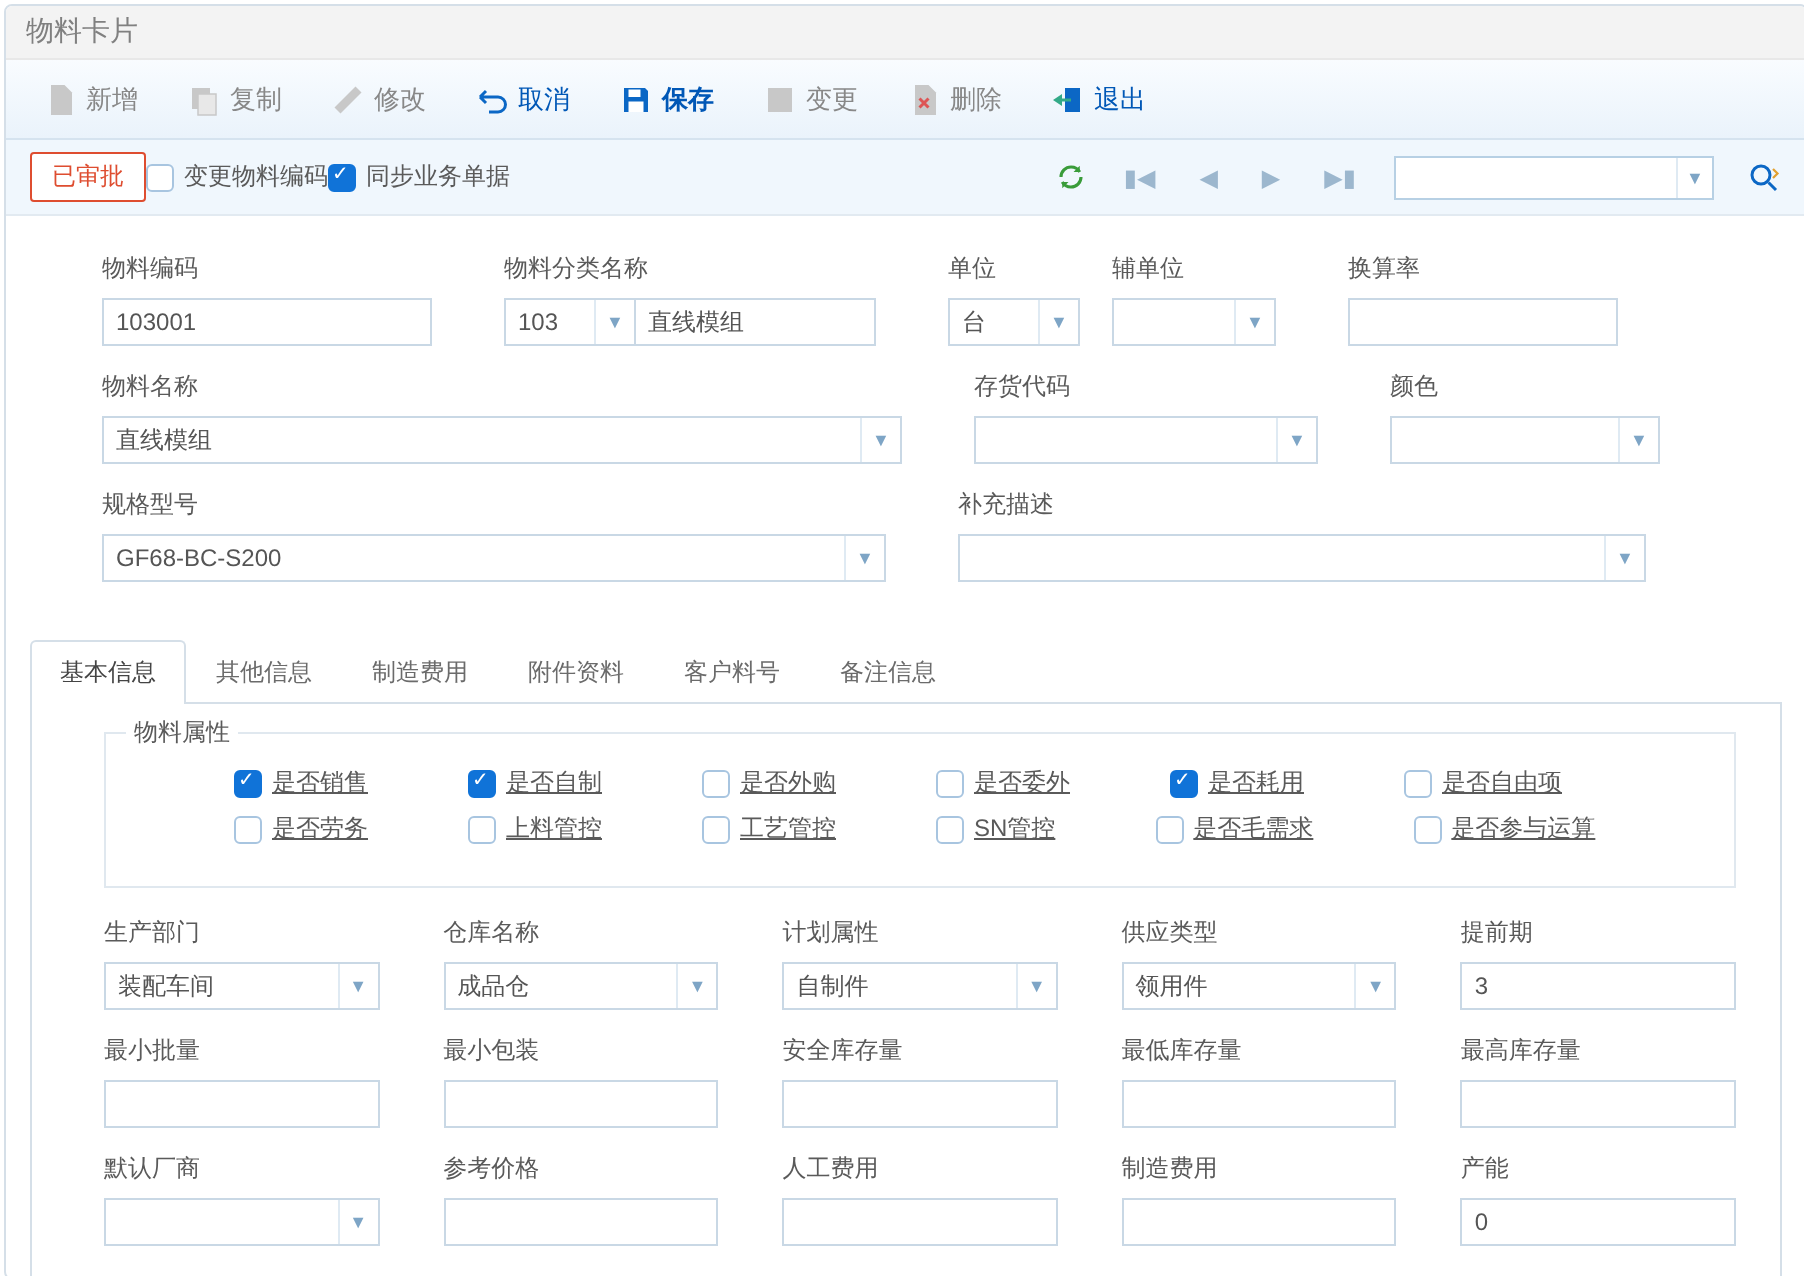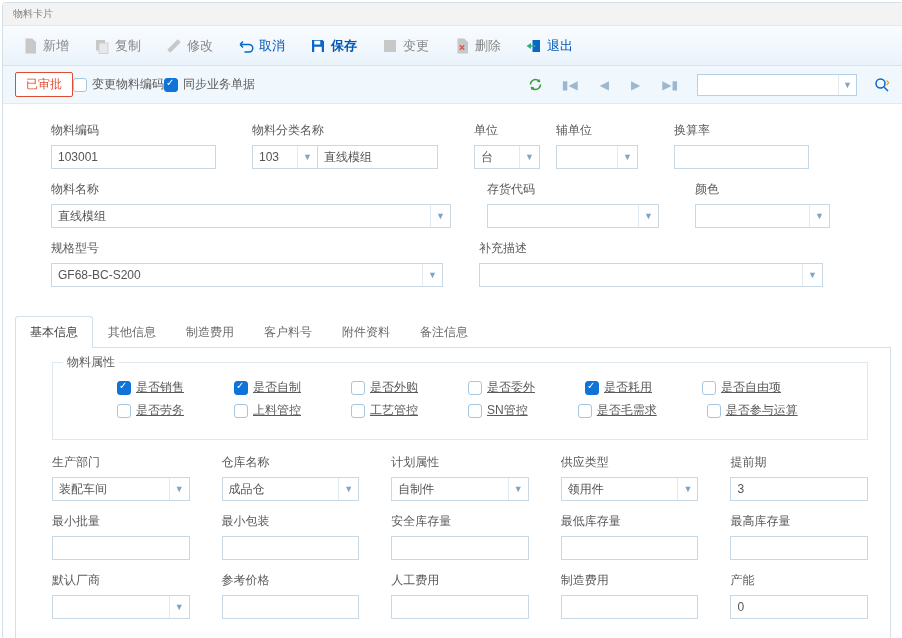--- a/index.html
+++ b/index.html
@@ -1,18 +1,18 @@
 <!DOCTYPE html>
 <html><head>
 <meta charset="utf-8">
 <style>
 * { box-sizing: border-box; margin: 0; padding: 0; font-family: "Microsoft YaHei", "SimSun", sans-serif; }
 body { background: #fff; padding: 2px; }
 .window { width: 902px; height: 638px; border: 1px solid #d5dfe8; border-radius: 4px; background: #fff; overflow: hidden; }
-.titlebar { background: #f3f3f3; padding: 4px 10px; font-size: 10px; color: #808080; border-bottom: 1px solid #e8e8e8; }
+.titlebar { background: #f3f3f3; padding: 4px 10px; font-size: 14px; color: #808080; border-bottom: 1px solid #e8e8e8; }
 .toolbar { background: linear-gradient(#f9fcff, #eaf3fb); border-bottom: 1px solid #d5e3ef; padding: 4px 6px; display: flex; gap: 0; align-items: center; height: 40px; }
 .toolbar-btn { display: flex; align-items: center; gap: 4px; padding: 4px 12px; font-size: 13px; color: #888; cursor: pointer; border-radius: 3px; }
 .toolbar-btn.active { color: #0057b6; font-weight: normal; }
 .toolbar-btn.bold-active { color: #0057b6; font-weight: bold; justify-content: center; }
 .tb-icon { width: 18px; height: 18px; display: inline-block; }
 .subbar { background: #f0f7fd; border-bottom: 1px solid #e2eaf1; padding: 6px 12px; display: flex; align-items: center; height: 38px; }
 .status-badge { border: 1px solid #de4d30; color: #de4d30; font-size: 12px; padding: 3px 10px; border-radius: 2px; background: #fff; }
 .checkbox-group { display: flex; align-items: center; gap: 5px; font-size: 12px; color: #5a5a5a; }
 .cb { width: 14px; height: 14px; border: 1.5px solid #a8c5e0; border-radius: 3px; display: inline-block; background: #fff; position: relative; }
 .cb.checked { background: #1073d8; border-color: #1073d8; }
@@ -220,22 +220,22 @@
           </div>
       </div>
     </div>
   </div>
 
   <div class="tabs">
     <div class="tab-headers">
       <div class="tab-h active">基本信息</div>
       <div class="tab-h">其他信息</div>
       <div class="tab-h">制造费用</div>
+      <div class="tab-h">附件资料</div>
       <div class="tab-h">客户料号</div>
-      <div class="tab-h">附件资料</div>
       <div class="tab-h">备注信息</div>
     </div>
     <div class="tab-body">
       <div class="fieldset">
         <span class="legend">物料属性</span>
         <div class="cb-row" id="cb-row1">
             <div class="checkbox-group">
               <span class="cb checked"></span>
               <span>是否销售</span>
             </div>

